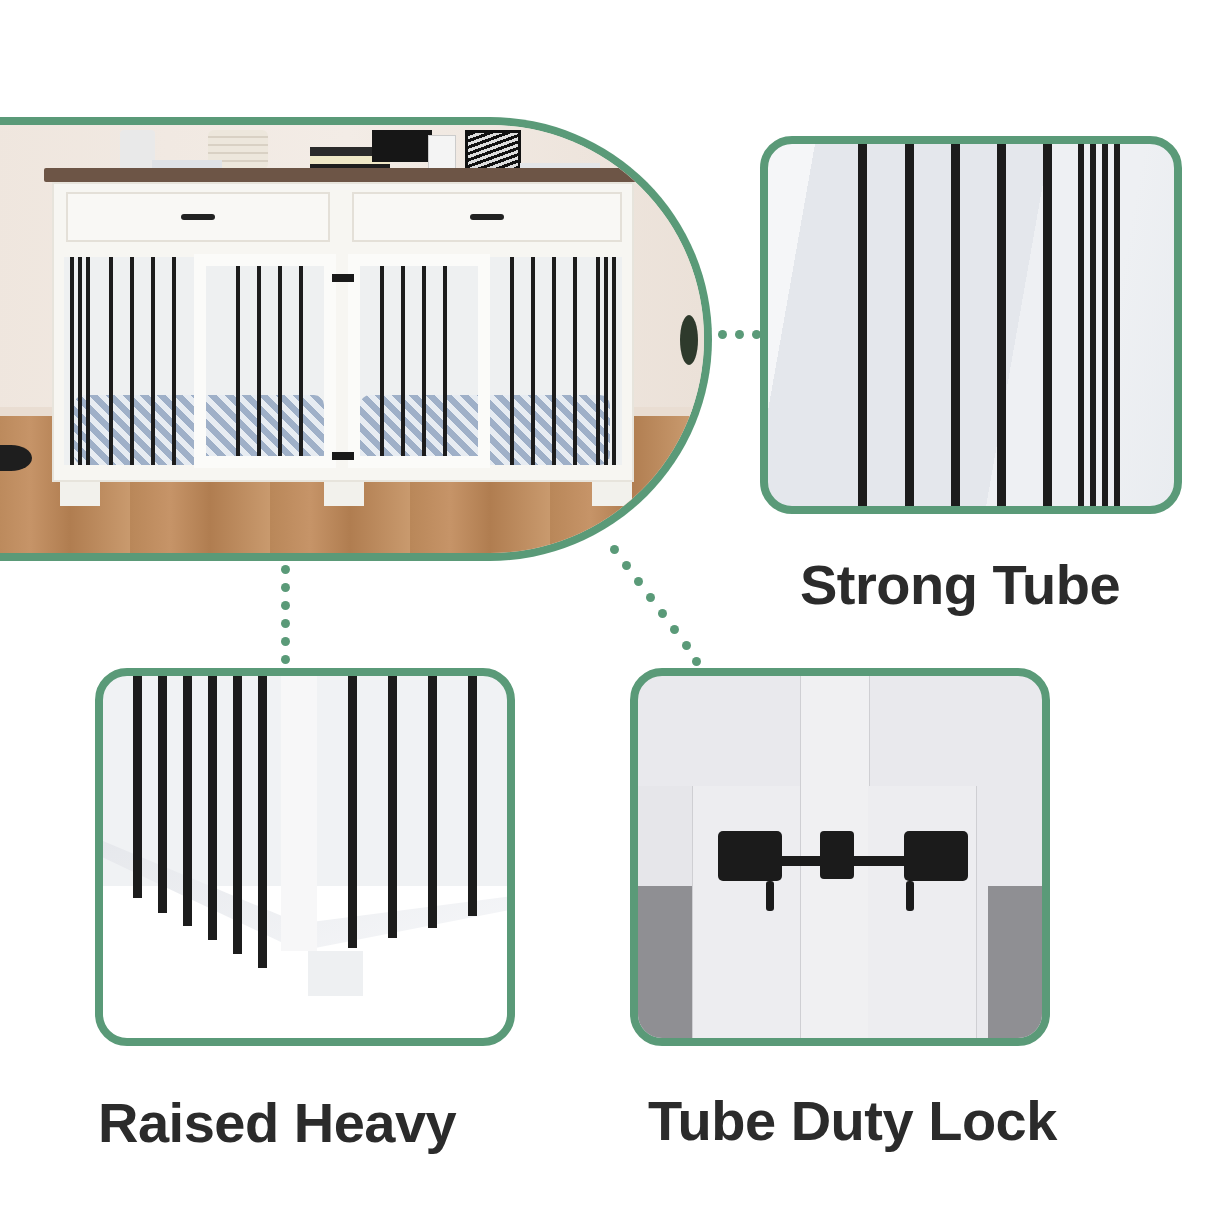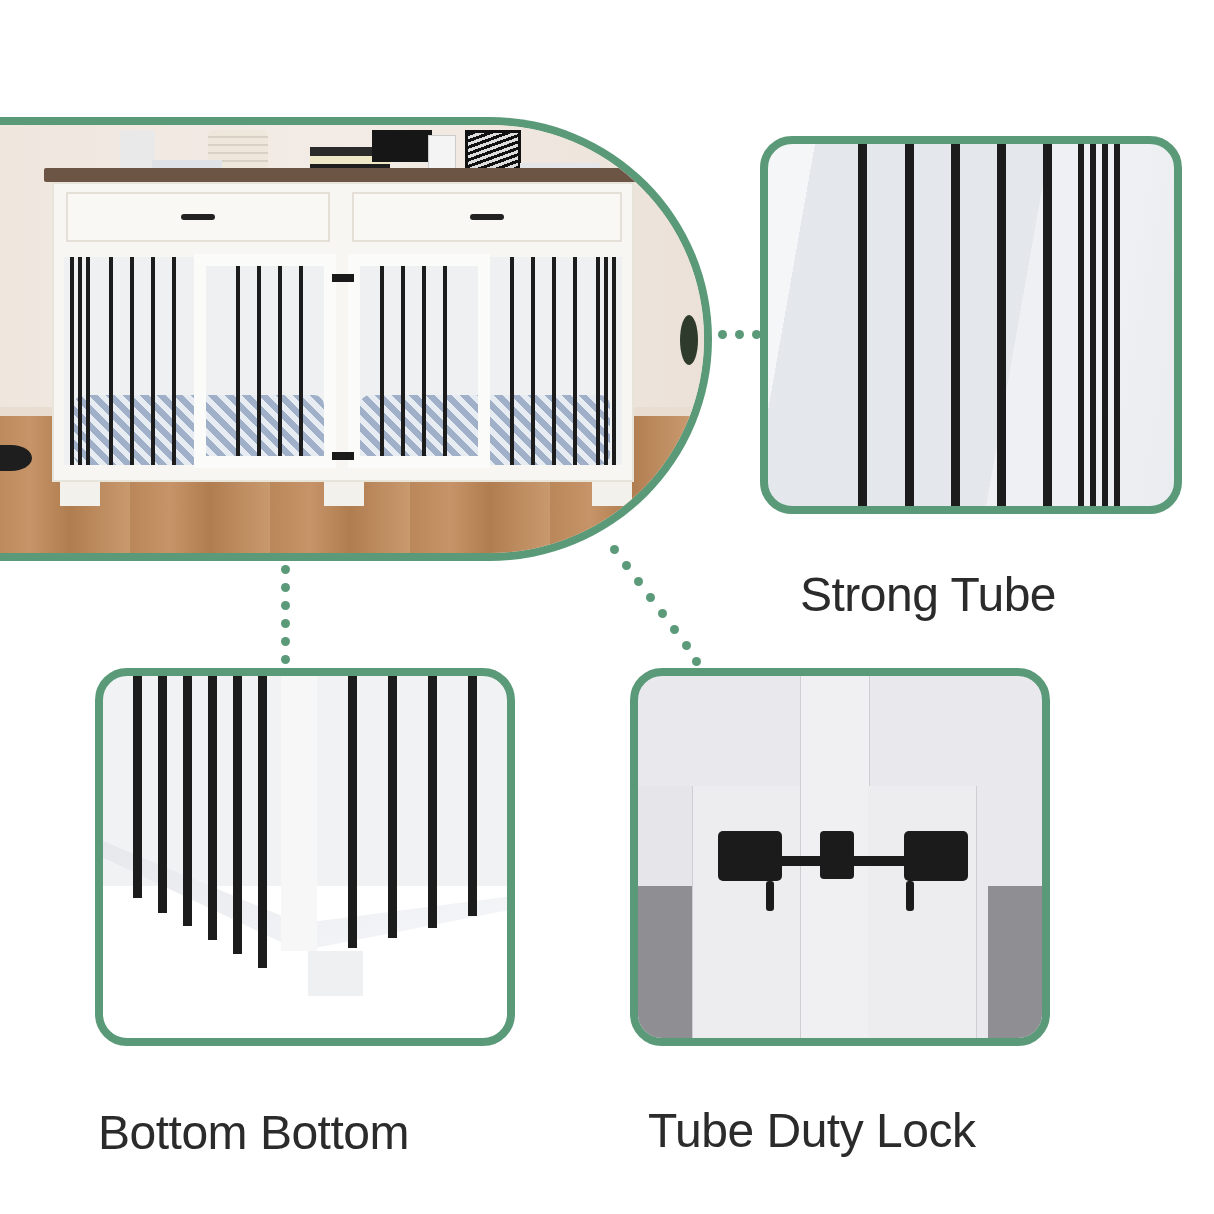--- a/index.html
+++ b/index.html
@@ -17,21 +17,21 @@
   .kennel{position:absolute;top:75px;height:208px;background:#eef0f1;}
   .bed{position:absolute;bottom:0;height:70px;background:repeating-linear-gradient(45deg,#9fb0c8 0 6px,#e7ecf2 6px 12px);border-radius:10px;}
   .bars{position:absolute;top:0;bottom:0;left:0;right:0;}
   .bars i{position:absolute;top:0;bottom:0;width:4px;background:#1c1c1c;}
   .door{position:absolute;top:72px;height:214px;border:12px solid #fbfbf9;box-sizing:border-box;}
   .leg{position:absolute;bottom:0;width:40px;height:24px;background:#f2f1ec;}
   .shelfitem{position:absolute;}
   
   .box{position:absolute;border:8px solid #5a9a78;border-radius:32px;overflow:hidden;box-sizing:border-box;background:#e9ecf0;}
   .box .bars i{width:9px;}
-  .label{position:absolute;font-family:"Liberation Sans","DejaVu Sans",sans-serif;font-weight:normal;color:#2b2b2b;font-size:48px;letter-spacing:-0.5px;white-space:nowrap;margin-top:15px;}
+  .label{position:absolute;font-family:"Liberation Sans","DejaVu Sans",sans-serif;font-weight:bold;color:#2b2b2b;font-size:56px;letter-spacing:-0.5px;white-space:nowrap;}
   .dots{position:absolute;}
   .dots span{position:absolute;width:9px;height:9px;border-radius:50%;background:#5a9a78;}
 </style>
 </head>
 <body>
 
 <div class="hero">
   <div class="wall"></div>
   <div class="baseboard"></div>
   <div class="floor"></div>
@@ -151,21 +151,21 @@
       <i style="left:80px;bottom:112px"></i>
       <i style="left:105px;bottom:98px"></i>
       <i style="left:130px;bottom:84px"></i>
       <i style="left:155px;bottom:70px"></i>
     <i style="left:245px;bottom:90px"></i>
       <i style="left:285px;bottom:100px"></i>
       <i style="left:325px;bottom:110px"></i>
       <i style="left:365px;bottom:122px"></i>
   </div>
 </div>
-<div class="label" style="left:98px;top:1090px;">Bottom Bottom</div>
+<div class="label" style="left:98px;top:1090px;">Raised Heavy</div>
 
 <div class="box" style="left:630px;top:668px;width:420px;height:378px;background:#e9e9ed;">
   <div style="position:absolute;left:0;top:110px;width:54px;height:100px;background:#e6e6ea;"></div>
   <div style="position:absolute;left:0;top:210px;width:54px;height:160px;background:#8f8f93;"></div>
   <div style="position:absolute;right:0;top:210px;width:54px;height:160px;background:#8f8f93;"></div>
   <div style="position:absolute;left:54px;top:110px;width:108px;height:270px;background:#ededf0;border-left:1px solid #cfcfd3;"></div>
   <div style="position:absolute;left:162px;top:0;width:68px;height:380px;background:#f0f0f2;border-left:1px solid #cfcfd3;border-right:1px solid #cfcfd3;"></div>
   <div style="position:absolute;left:230px;top:110px;width:108px;height:270px;background:#ededf0;border-right:1px solid #cfcfd3;"></div>
   <div style="position:absolute;left:80px;top:180px;width:250px;height:10px;background:#1b1b1b;"></div>
   <div style="position:absolute;left:80px;top:155px;width:64px;height:50px;background:#1b1b1b;border-radius:5px;"></div>

